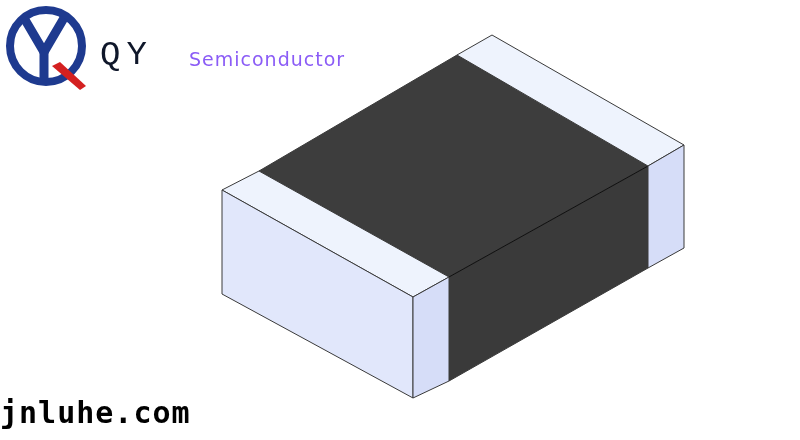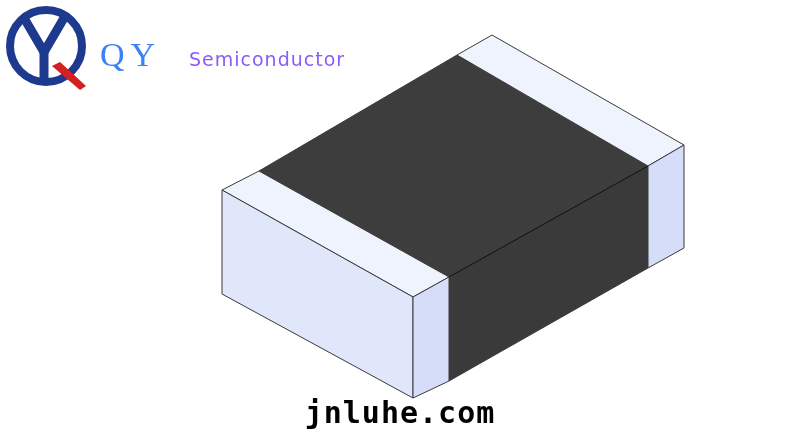--- a/index.html
+++ b/index.html
@@ -1,22 +1,22 @@
 <!DOCTYPE html>
 <html><head>
 <meta charset="utf-8">
 <style>
   html, body { margin:0; padding:0; }
   body { width:800px; height:440px; background:#ffffff; position:relative; overflow:hidden; font-family:"DejaVu Sans", sans-serif; }
   .logo { position:absolute; left:0; top:0; width:380px; height:110px; }
   .logo-mark { position:absolute; left:0; top:0; }
-  .brand-qy { position:absolute; left:100px; top:38px; font-family:Liberation Serif, serif; font-size:34px; color:#3b82f6; letter-spacing:6px; line-height:34px; }
+  .brand-qy { position:absolute; left:100px; top:38px; font-family:Liberation Mono, monospace; font-size:34px; color:#0f172a; letter-spacing:6px; line-height:34px; }
   .brand-semi { position:absolute; left:189px; top:48px; font-family:"DejaVu Sans", sans-serif; font-size:19px; color:#8b5cf6; letter-spacing:1px; line-height:22px; }
   .component { position:absolute; left:0; top:0; }
-  .website { position:absolute; left:0; width:800px; top:395px; text-align:center; font-family:"DejaVu Sans Mono", monospace; font-weight:bold; font-size:30px; color:#000; line-height:36px; letter-spacing:1px; }
+  .website { position:absolute; left:0; width:800px; top:395px; text-align:left; font-family:"DejaVu Sans Mono", monospace; font-weight:bold; font-size:30px; color:#000; line-height:36px; letter-spacing:1px; }
 </style>
 </head>
 <body>
 
 <div class="logo">
   <svg class="logo-mark" width="100" height="100" viewBox="0 0 100 100">
     <circle cx="46" cy="46" r="36" fill="none" stroke="#1e3a8f" stroke-width="8"></circle>
     <path d="M24 18 L44 52 L64 18" fill="none" stroke="#1e3a8f" stroke-width="9" stroke-linejoin="miter"></path>
     <rect x="39.5" y="48" width="9" height="34" fill="#1e3a8f"></rect>
     <polygon points="52,66 60,62 86,86 80,90" fill="#d42020"></polygon>

